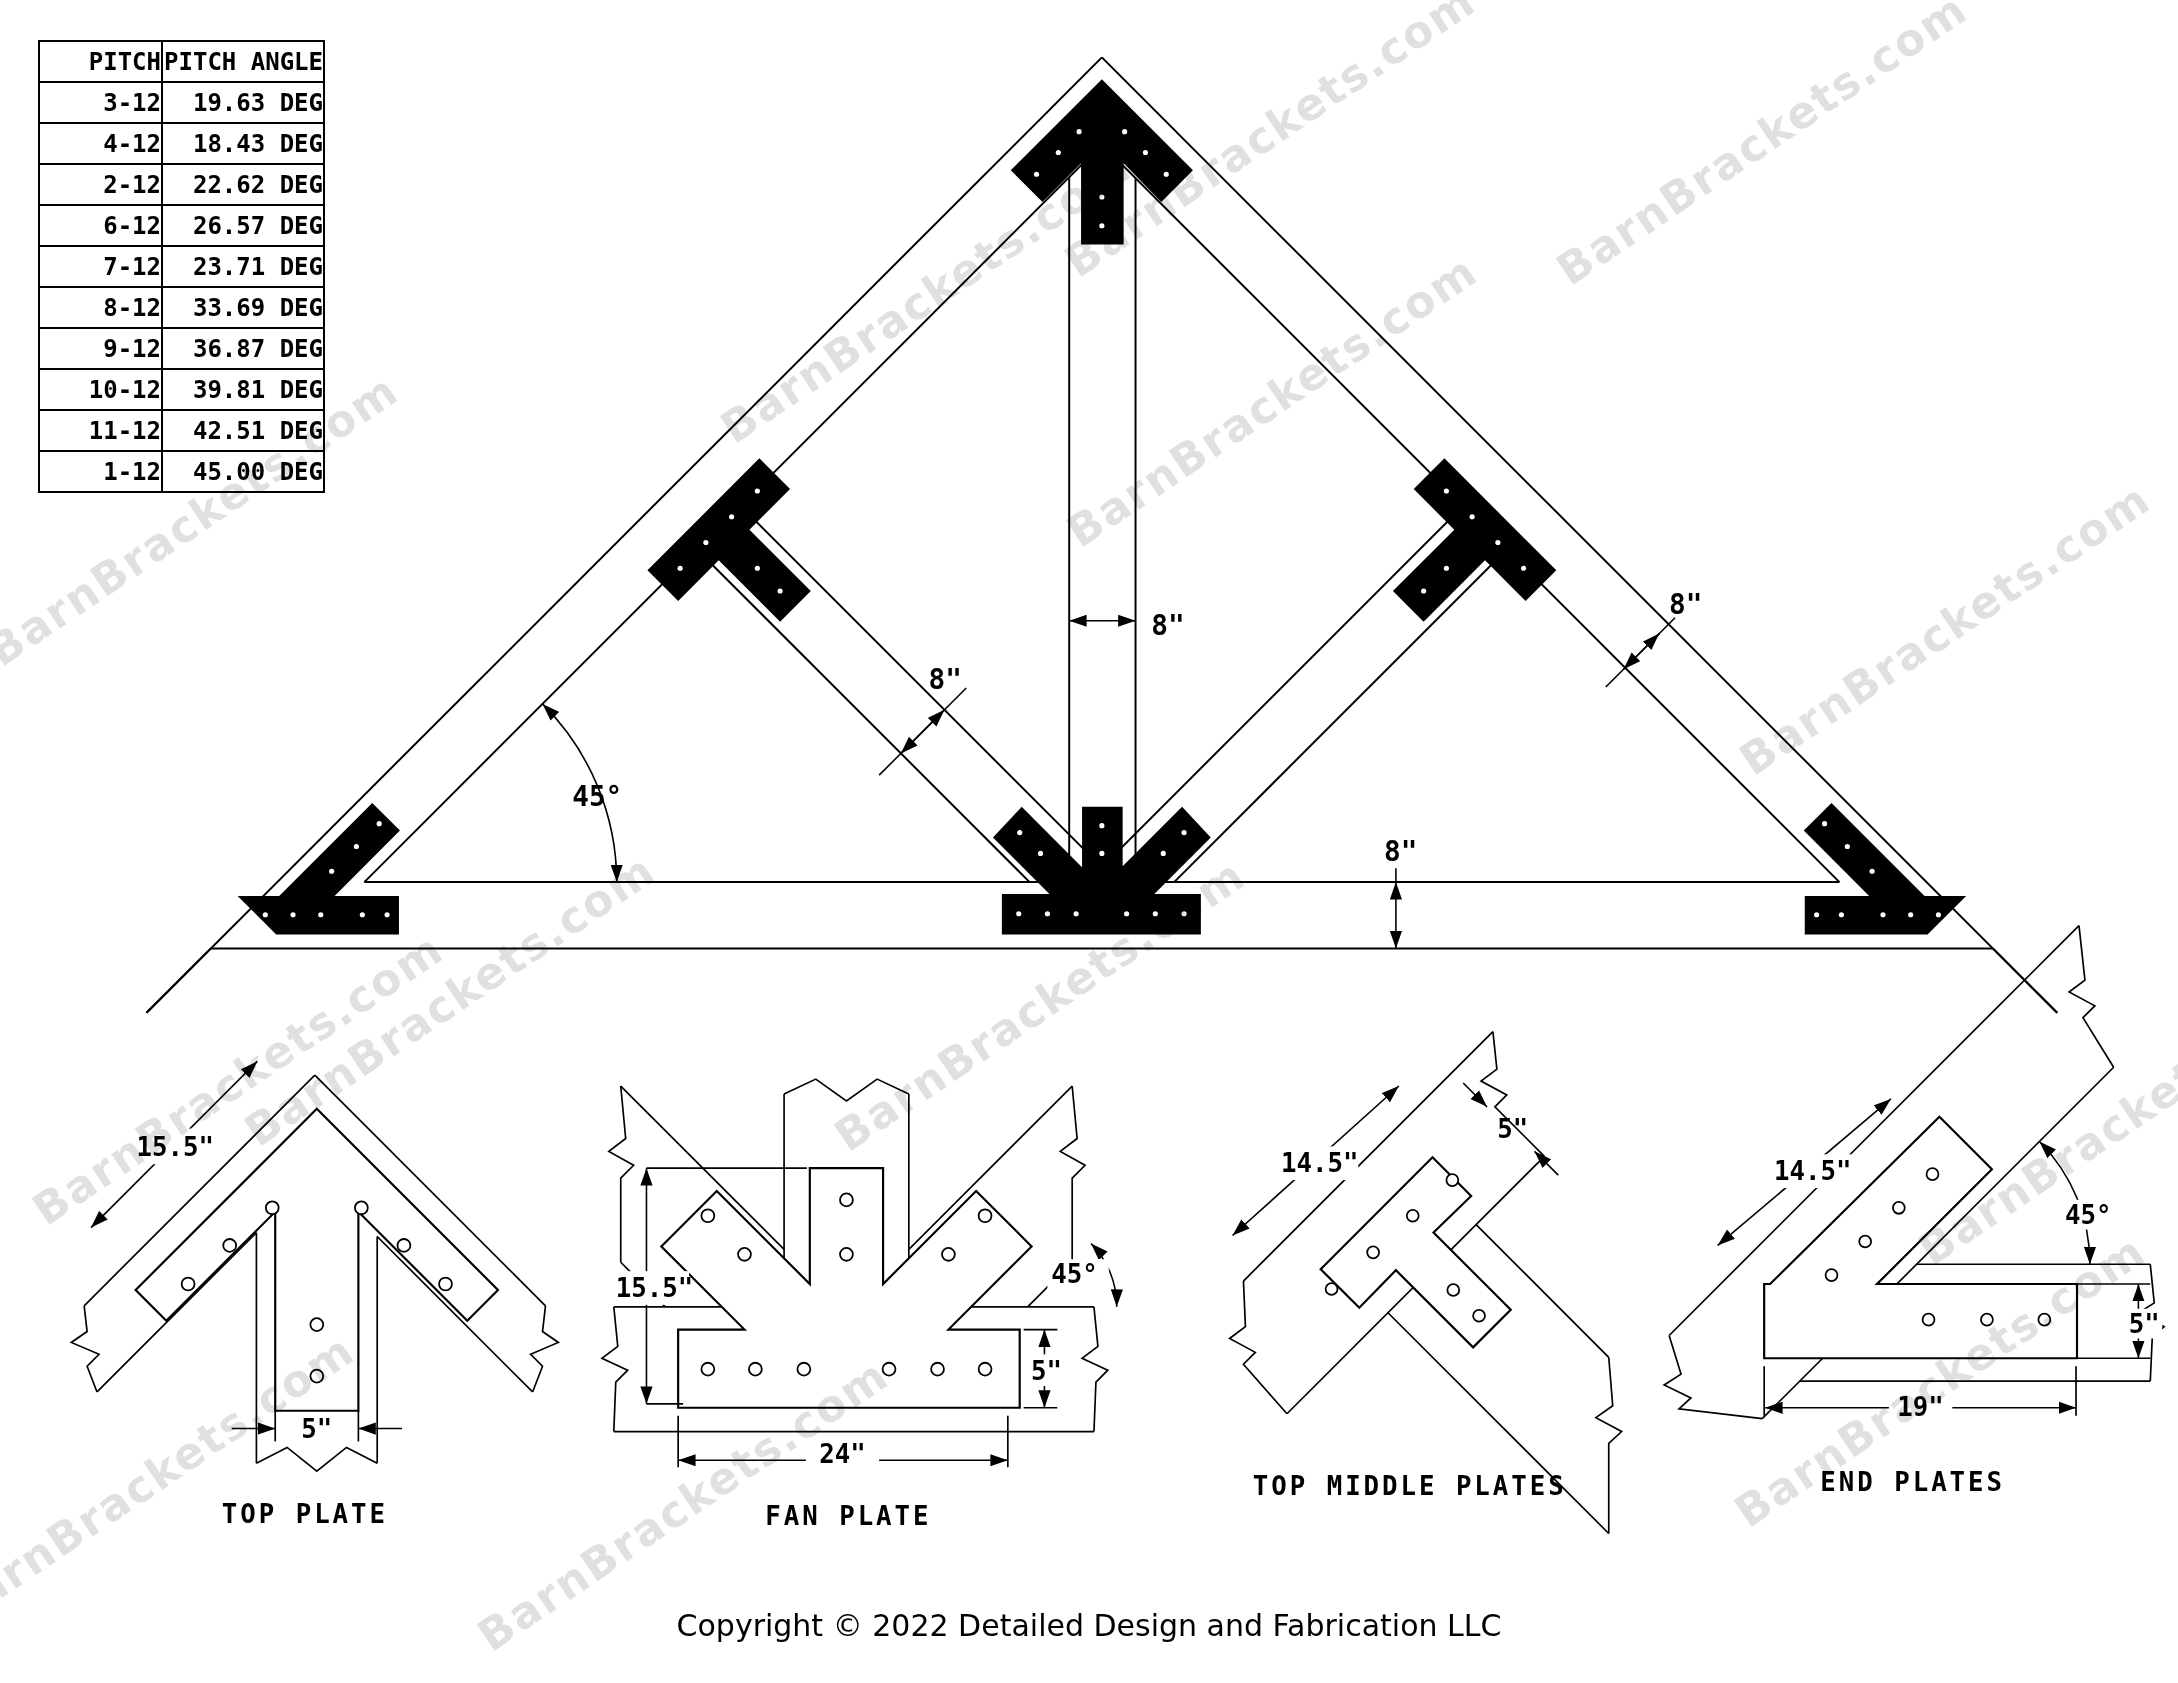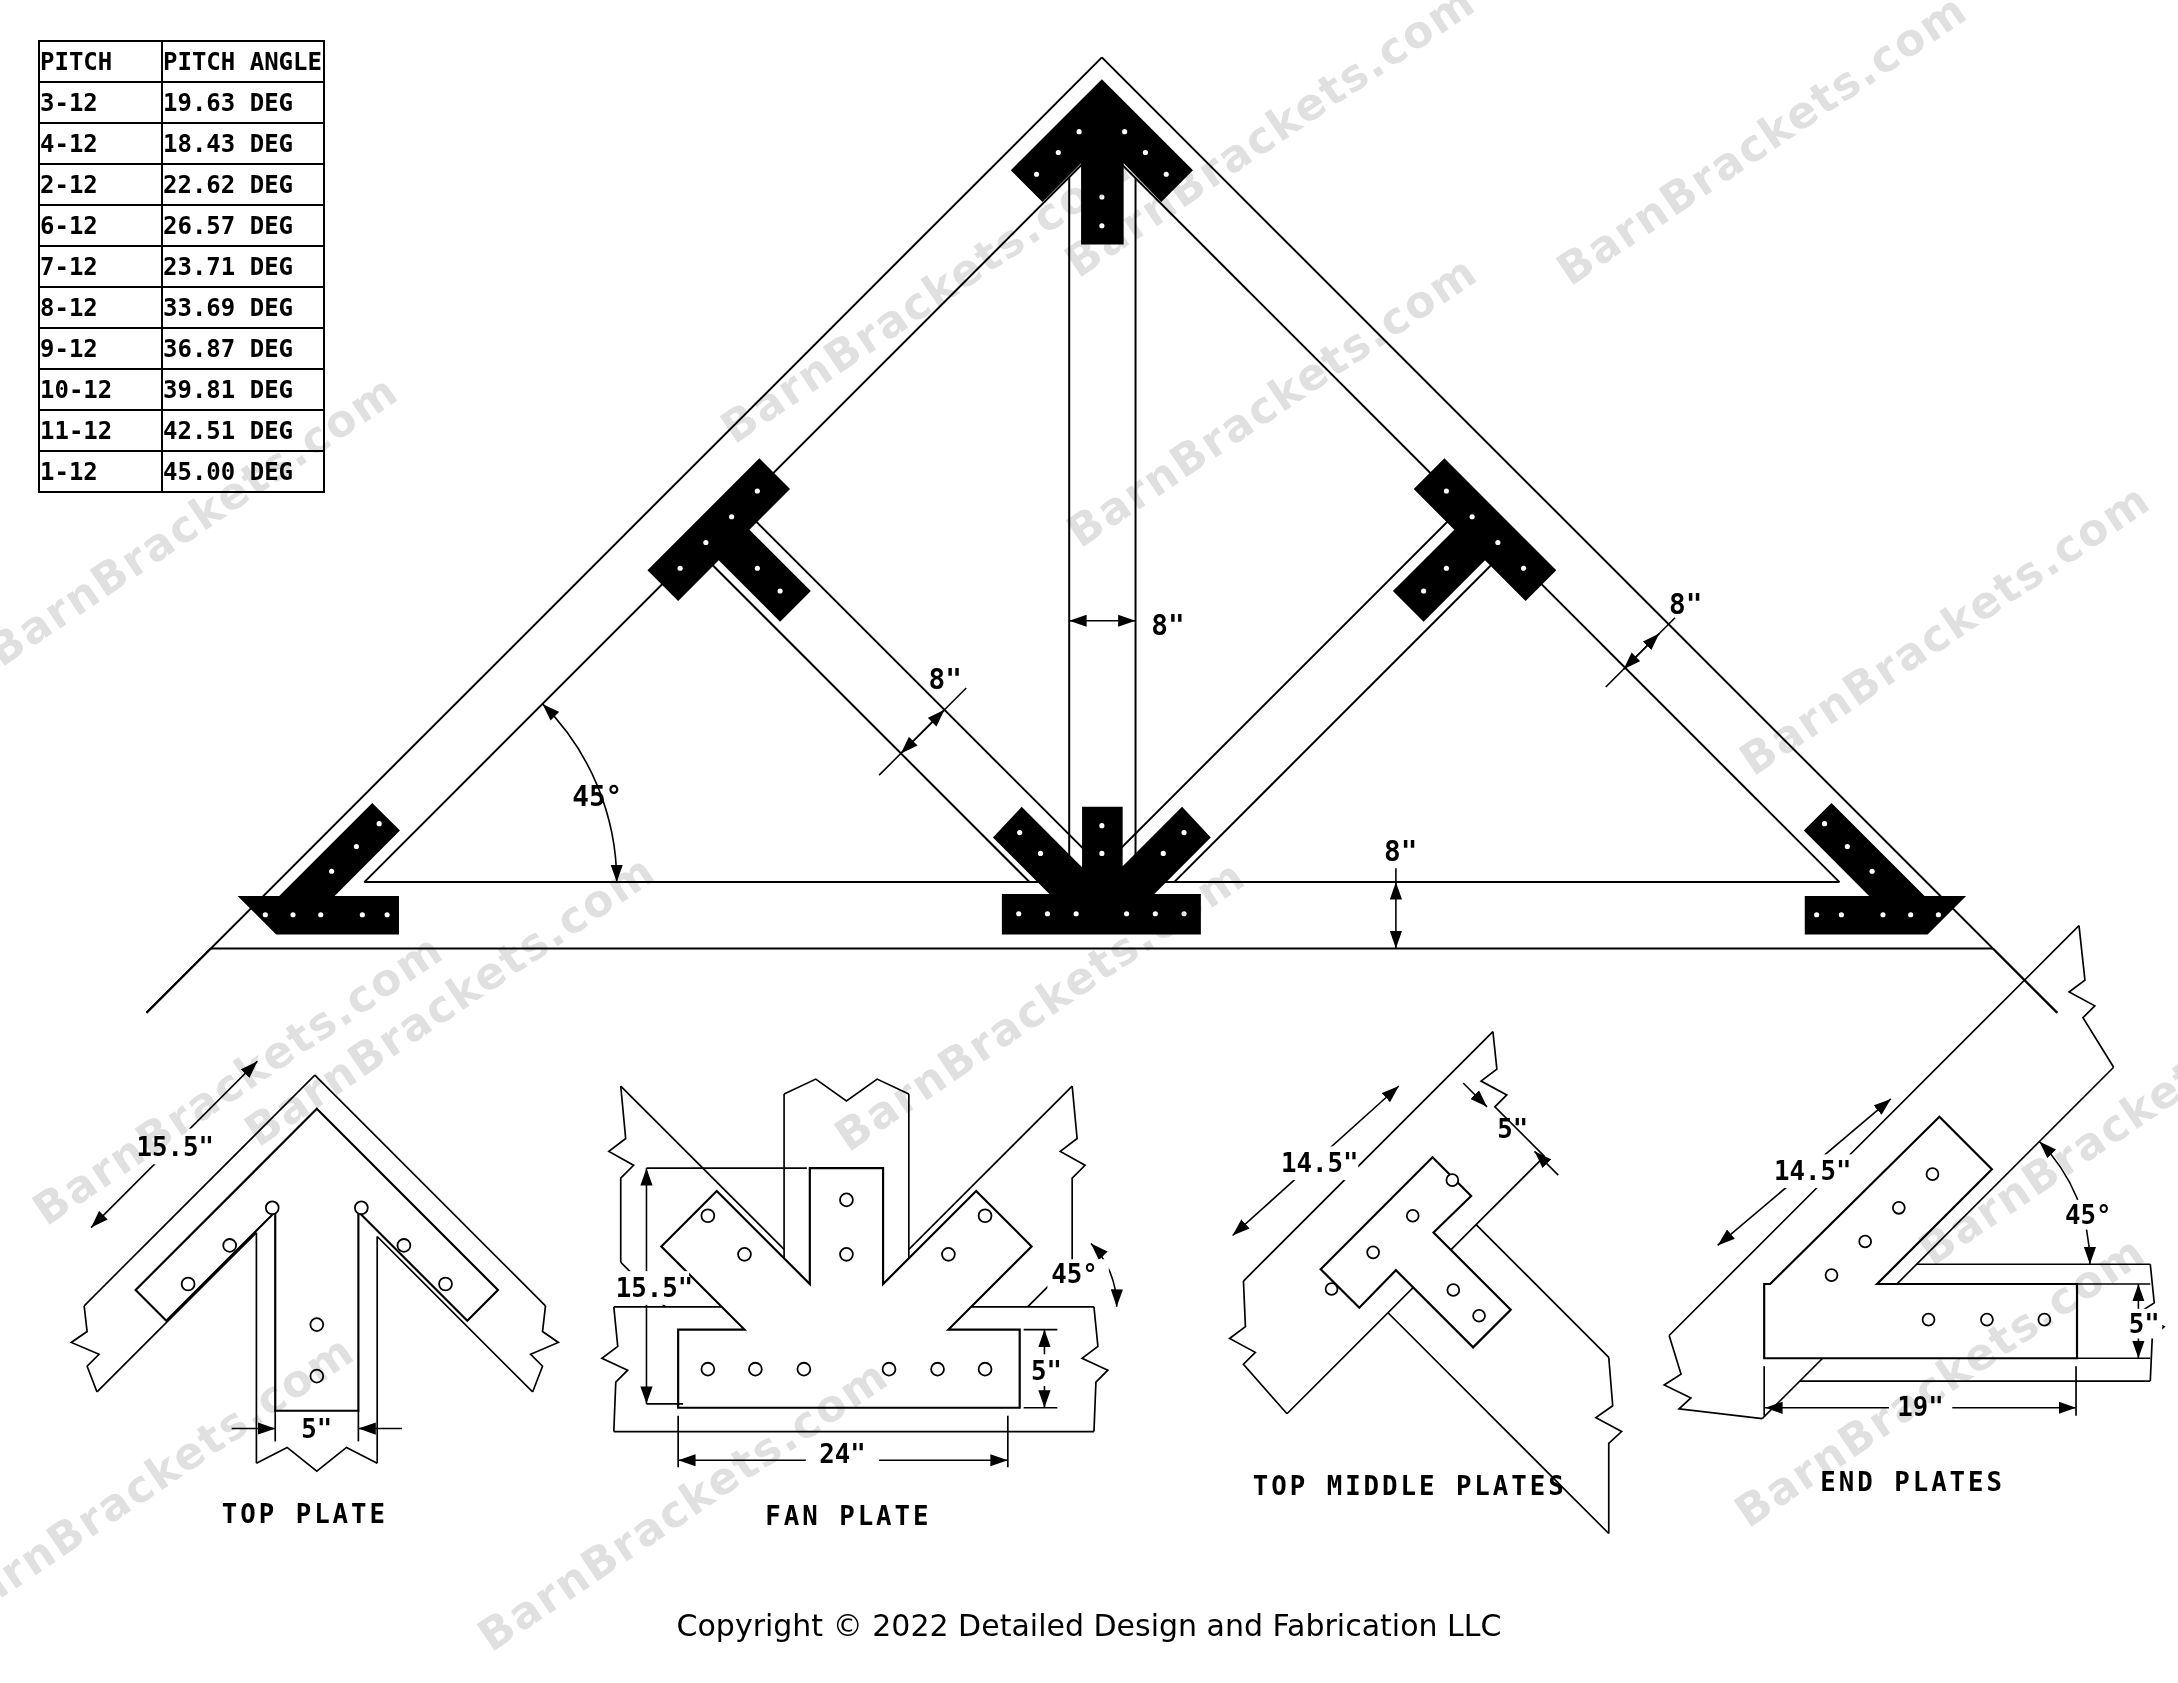--- a/index.html
+++ b/index.html
@@ -5,21 +5,21 @@
   html,body{margin:0;padding:0;background:#fff;}
   body{width:2178px;height:1683px;position:relative;overflow:hidden;
        font-family:"DejaVu Sans Mono",monospace;}
   
   .wm{position:absolute;white-space:nowrap;font:bold 44px "DejaVu Sans",sans-serif;
       letter-spacing:2px;color:rgba(0,0,0,0.12);transform:translate(-50%,-50%) rotate(-34deg);
       z-index:3;pointer-events:none;}
   
   .ptable{position:absolute;left:38px;top:40px;border-collapse:collapse;z-index:2;
           font:bold 24px "DejaVu Sans Mono",monospace;color:#000;}
-  .ptable td,.ptable th{border:2px solid #000;text-align:left;padding:0;height:39px;}
+  .ptable td,.ptable th{border:2px solid #000;text-align:right;padding:0;height:39px;}
   .ptable th{width:121px;}
   .ptable th.c2{width:160px;border-radius:19px;}
   
   #drawing{position:absolute;left:0;top:0;z-index:1;}
   .tl{stroke:#000;stroke-width:2;fill:none;}
   .thin{stroke:#000;stroke-width:1.7;fill:none;}
   .dim{stroke:#000;stroke-width:1.6;fill:none;}
   .bracket{fill:#000;stroke:none;}
   .bhole{fill:#fff;stroke:none;}
   .plate{fill:#fff;stroke:#000;stroke-width:2.2;}

